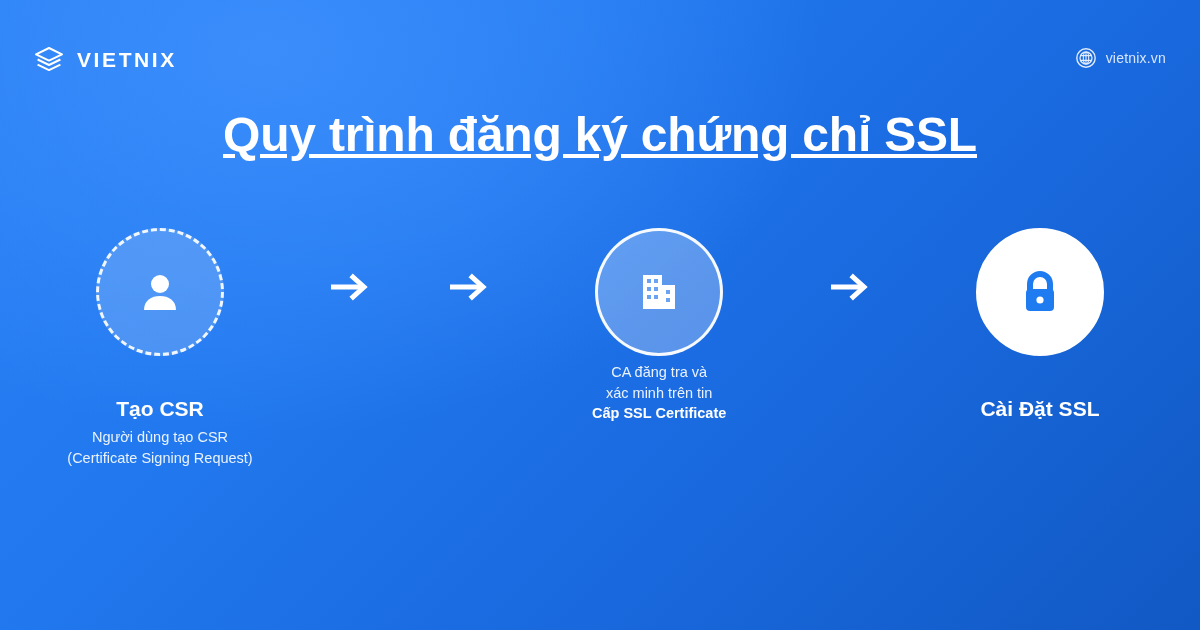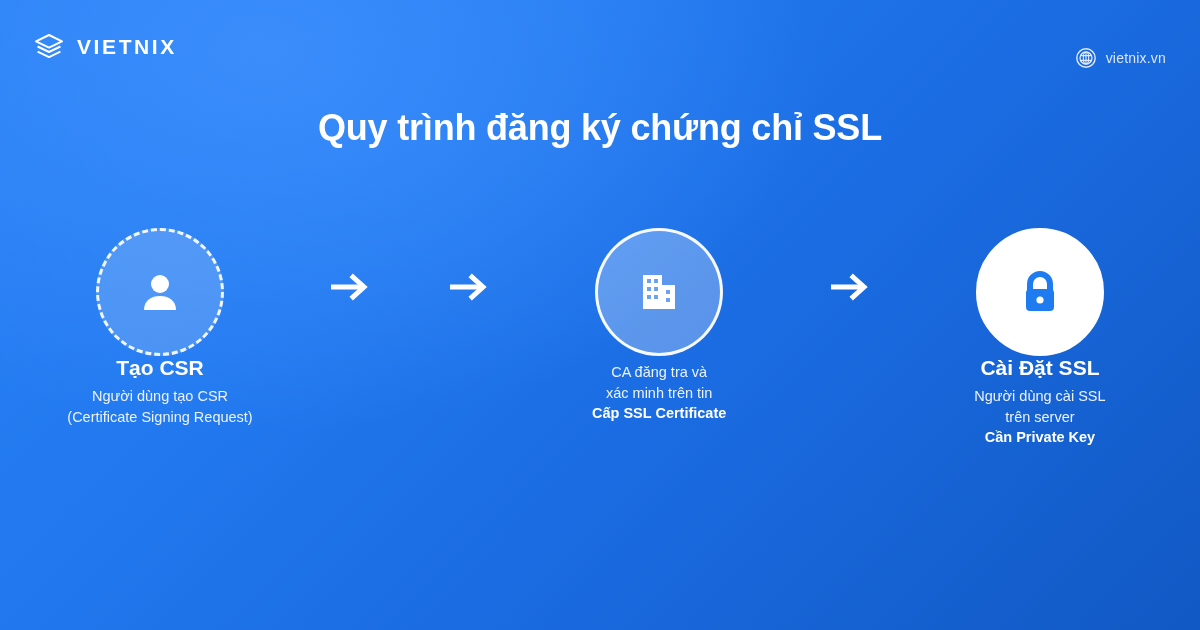--- a/index.html
+++ b/index.html
@@ -19,21 +19,21 @@
     height: 630px;
     background:
       radial-gradient(ellipse 900px 620px at 22% 8%, #3b8dfb 0%, rgba(59,141,251,0) 62%),
       linear-gradient(135deg, #2a82f6 0%, #2279ef 32%, #1a6ae0 62%, #1159c4 100%);
     overflow: hidden;
   }
 
   
   .brand {
     position: absolute;
-    top: 30px;
+    top: 43px;
     left: 32px;
     display: flex;
     align-items: center;
     gap: 11px;
   }
   .brand-mark { width: 34px; height: 34px; display: block; }
   .brand-name {
     color: #ffffff;
     font-size: 21px;
     font-weight: bold;
@@ -56,24 +56,25 @@
   }
 
   
   .title {
     position: absolute;
     top: 107px;
     left: 0;
     width: 1200px;
     text-align: center;
     color: #ffffff;
-    font-size: 36px;
+    font-size: 48px;
     font-weight: bold;
     letter-spacing: -0.2px;
     white-space: nowrap;
+    text-decoration: underline;
   }
 
   
   .flow {
     position: absolute;
     top: 228px;
     left: 60px;
     width: 1080px;
     display: flex;
     align-items: flex-start;
@@ -102,20 +103,21 @@
     background: rgba(255,255,255,0.28);
     border: 3px solid rgba(255,255,255,0.95);
   }
   .bubble.filled {
     background: #ffffff;
     border: 3px solid #ffffff;
   }
   .bubble svg { display: block; }
 
   .step-title {
+    margin-top: 41px;
     color: #ffffff;
     font-size: 21px;
     font-weight: bold;
     white-space: nowrap;
   }
   .step-lines {
     margin-top: 6px;
     text-align: center;
   }
   .step-line {
@@ -237,21 +239,16 @@
       <div class="bubble filled">
         <span>
           <svg width="52" height="52" viewBox="0 0 52 52" fill="none">
             <path d="M16 24 V18 C16 12.5 20.5 8 26 8 C31.5 8 36 12.5 36 18 V24" stroke="#1f7bf0" stroke-width="6" fill="none"></path>
             <rect x="12" y="23" width="28" height="22" rx="4" fill="#1f7bf0"></rect>
             <circle cx="26" cy="34" r="3.6" fill="#ffffff"></circle>
           </svg>
         </span>
       </div>
       <div class="step-title">Cài Đặt SSL</div>
-      <div class="step-lines">
-        <div class="step-line">Người dùng cài SSL</div>
-        <div class="step-line">trên server</div>
-        <div class="step-line strong">Cần Private Key</div>
-      </div>
     </div>
 
   </div>
 </div>
 
 </body></html>

